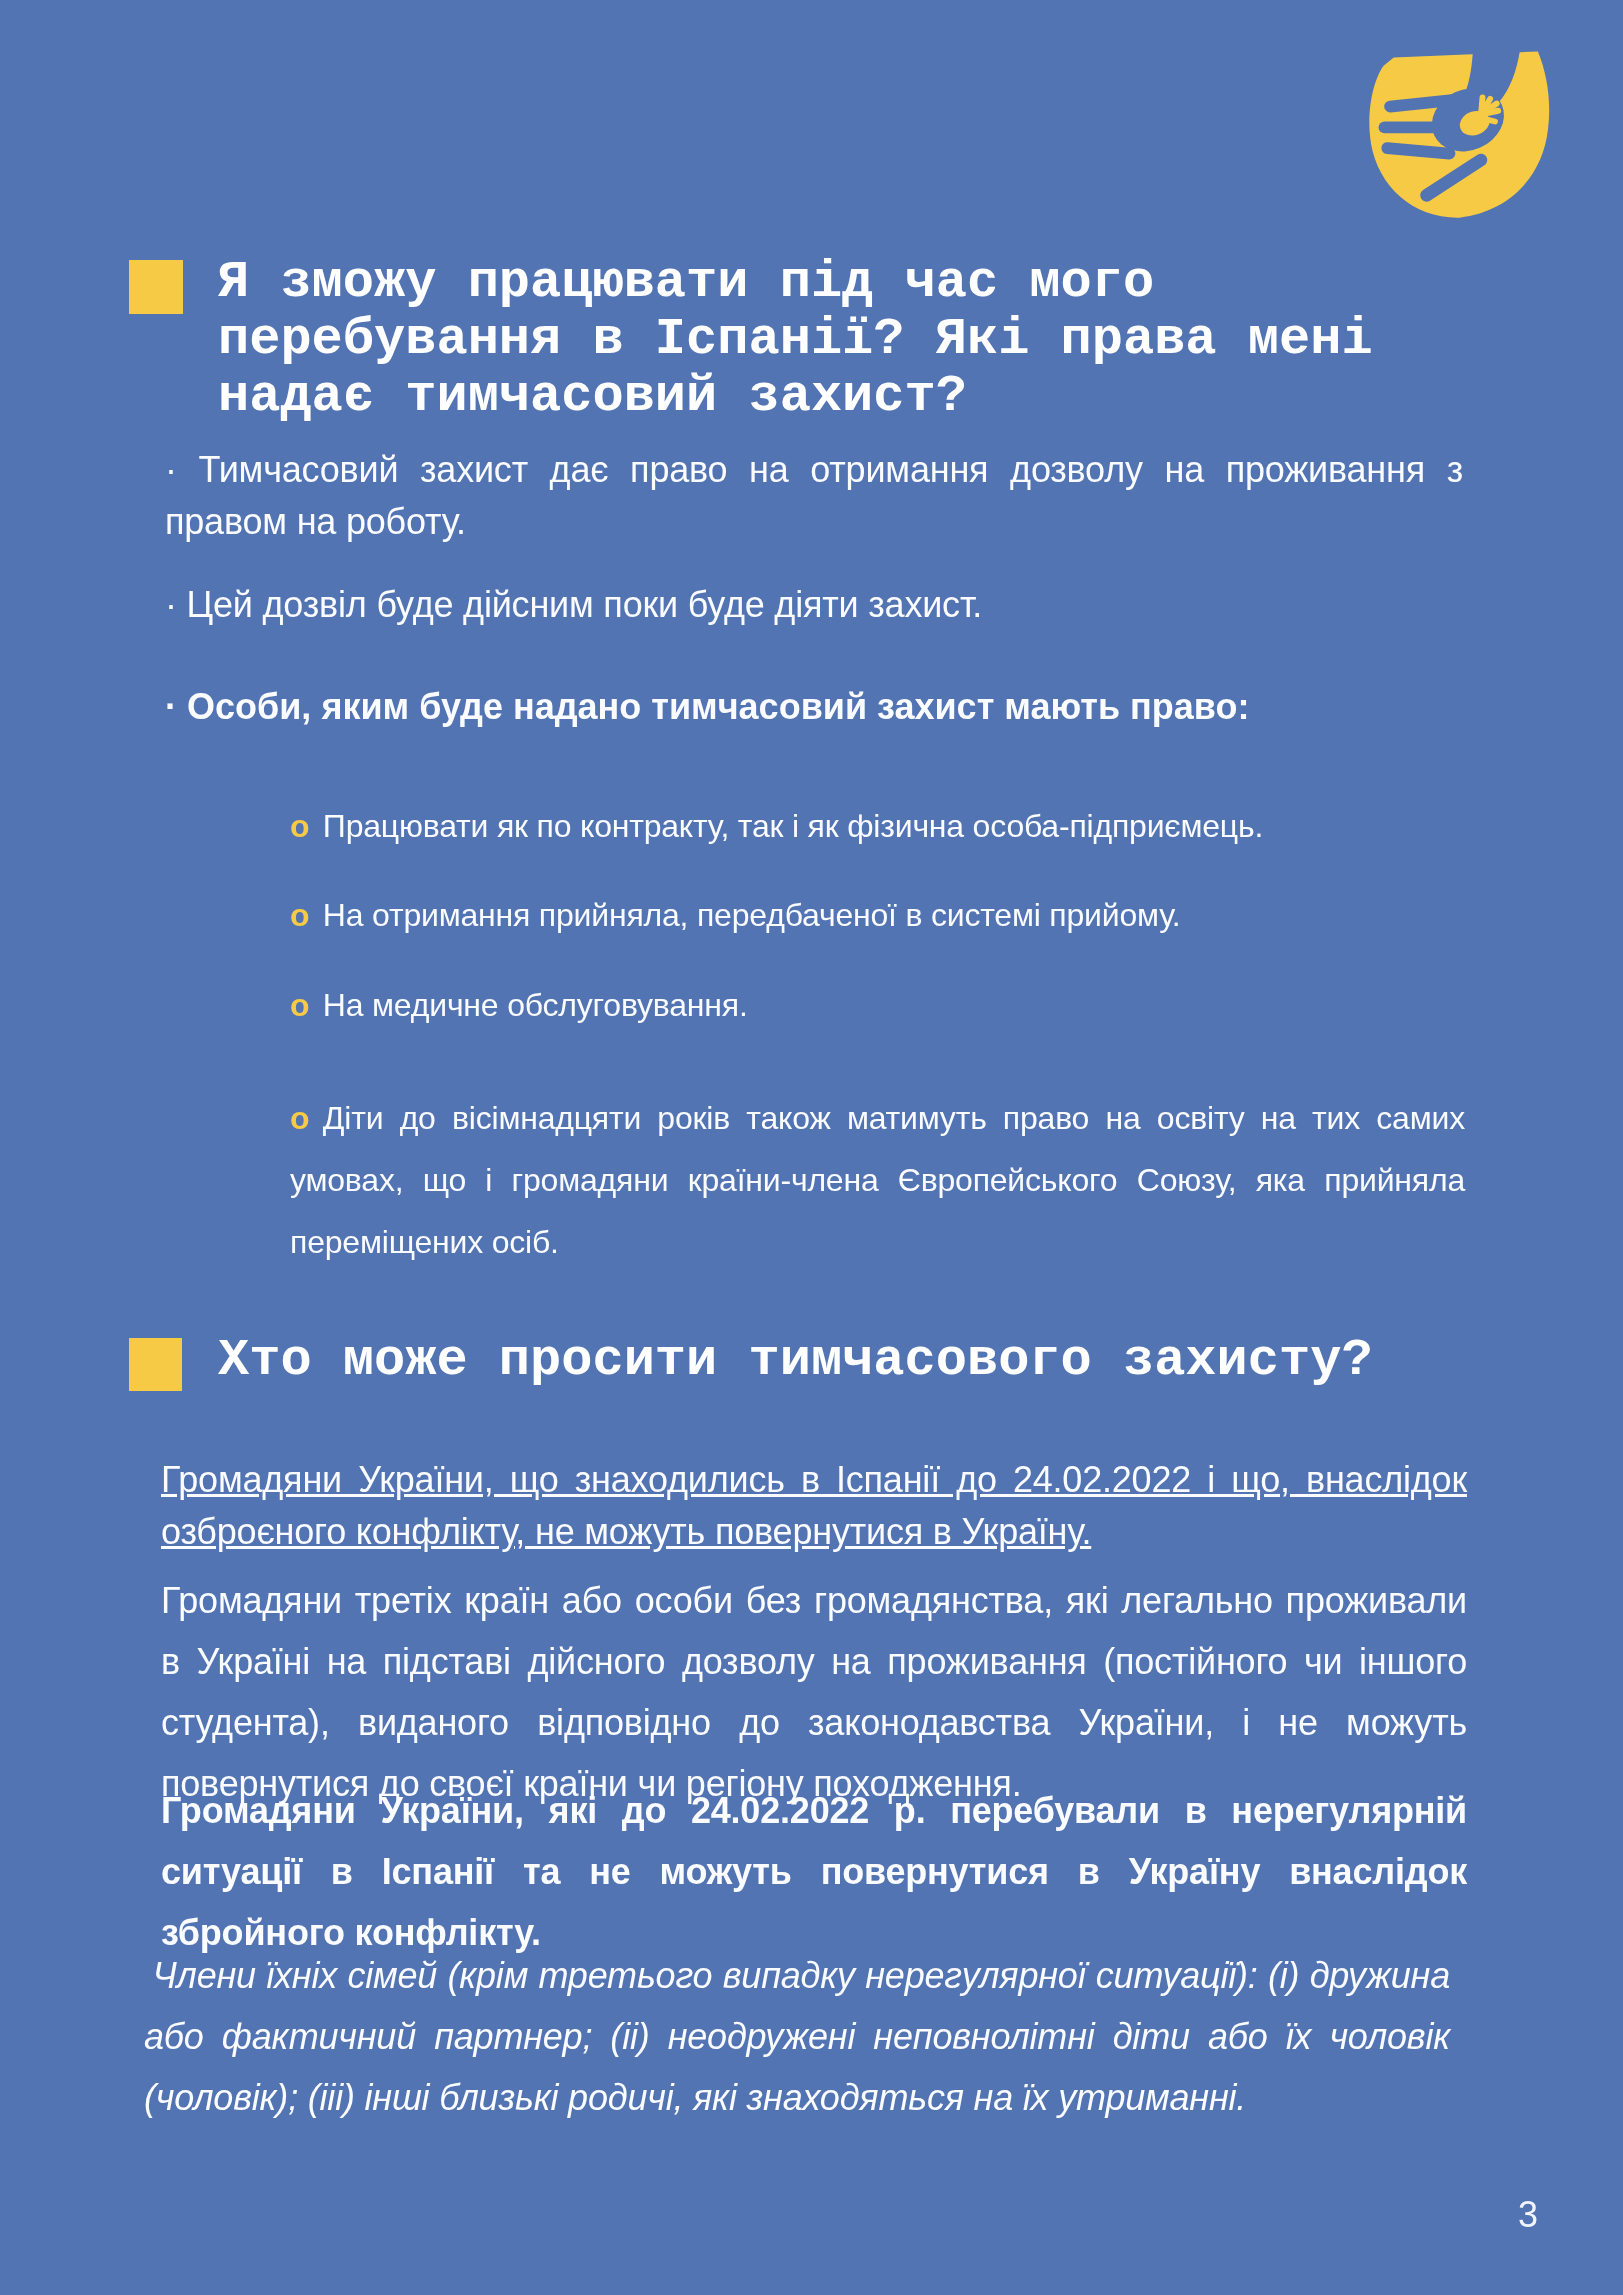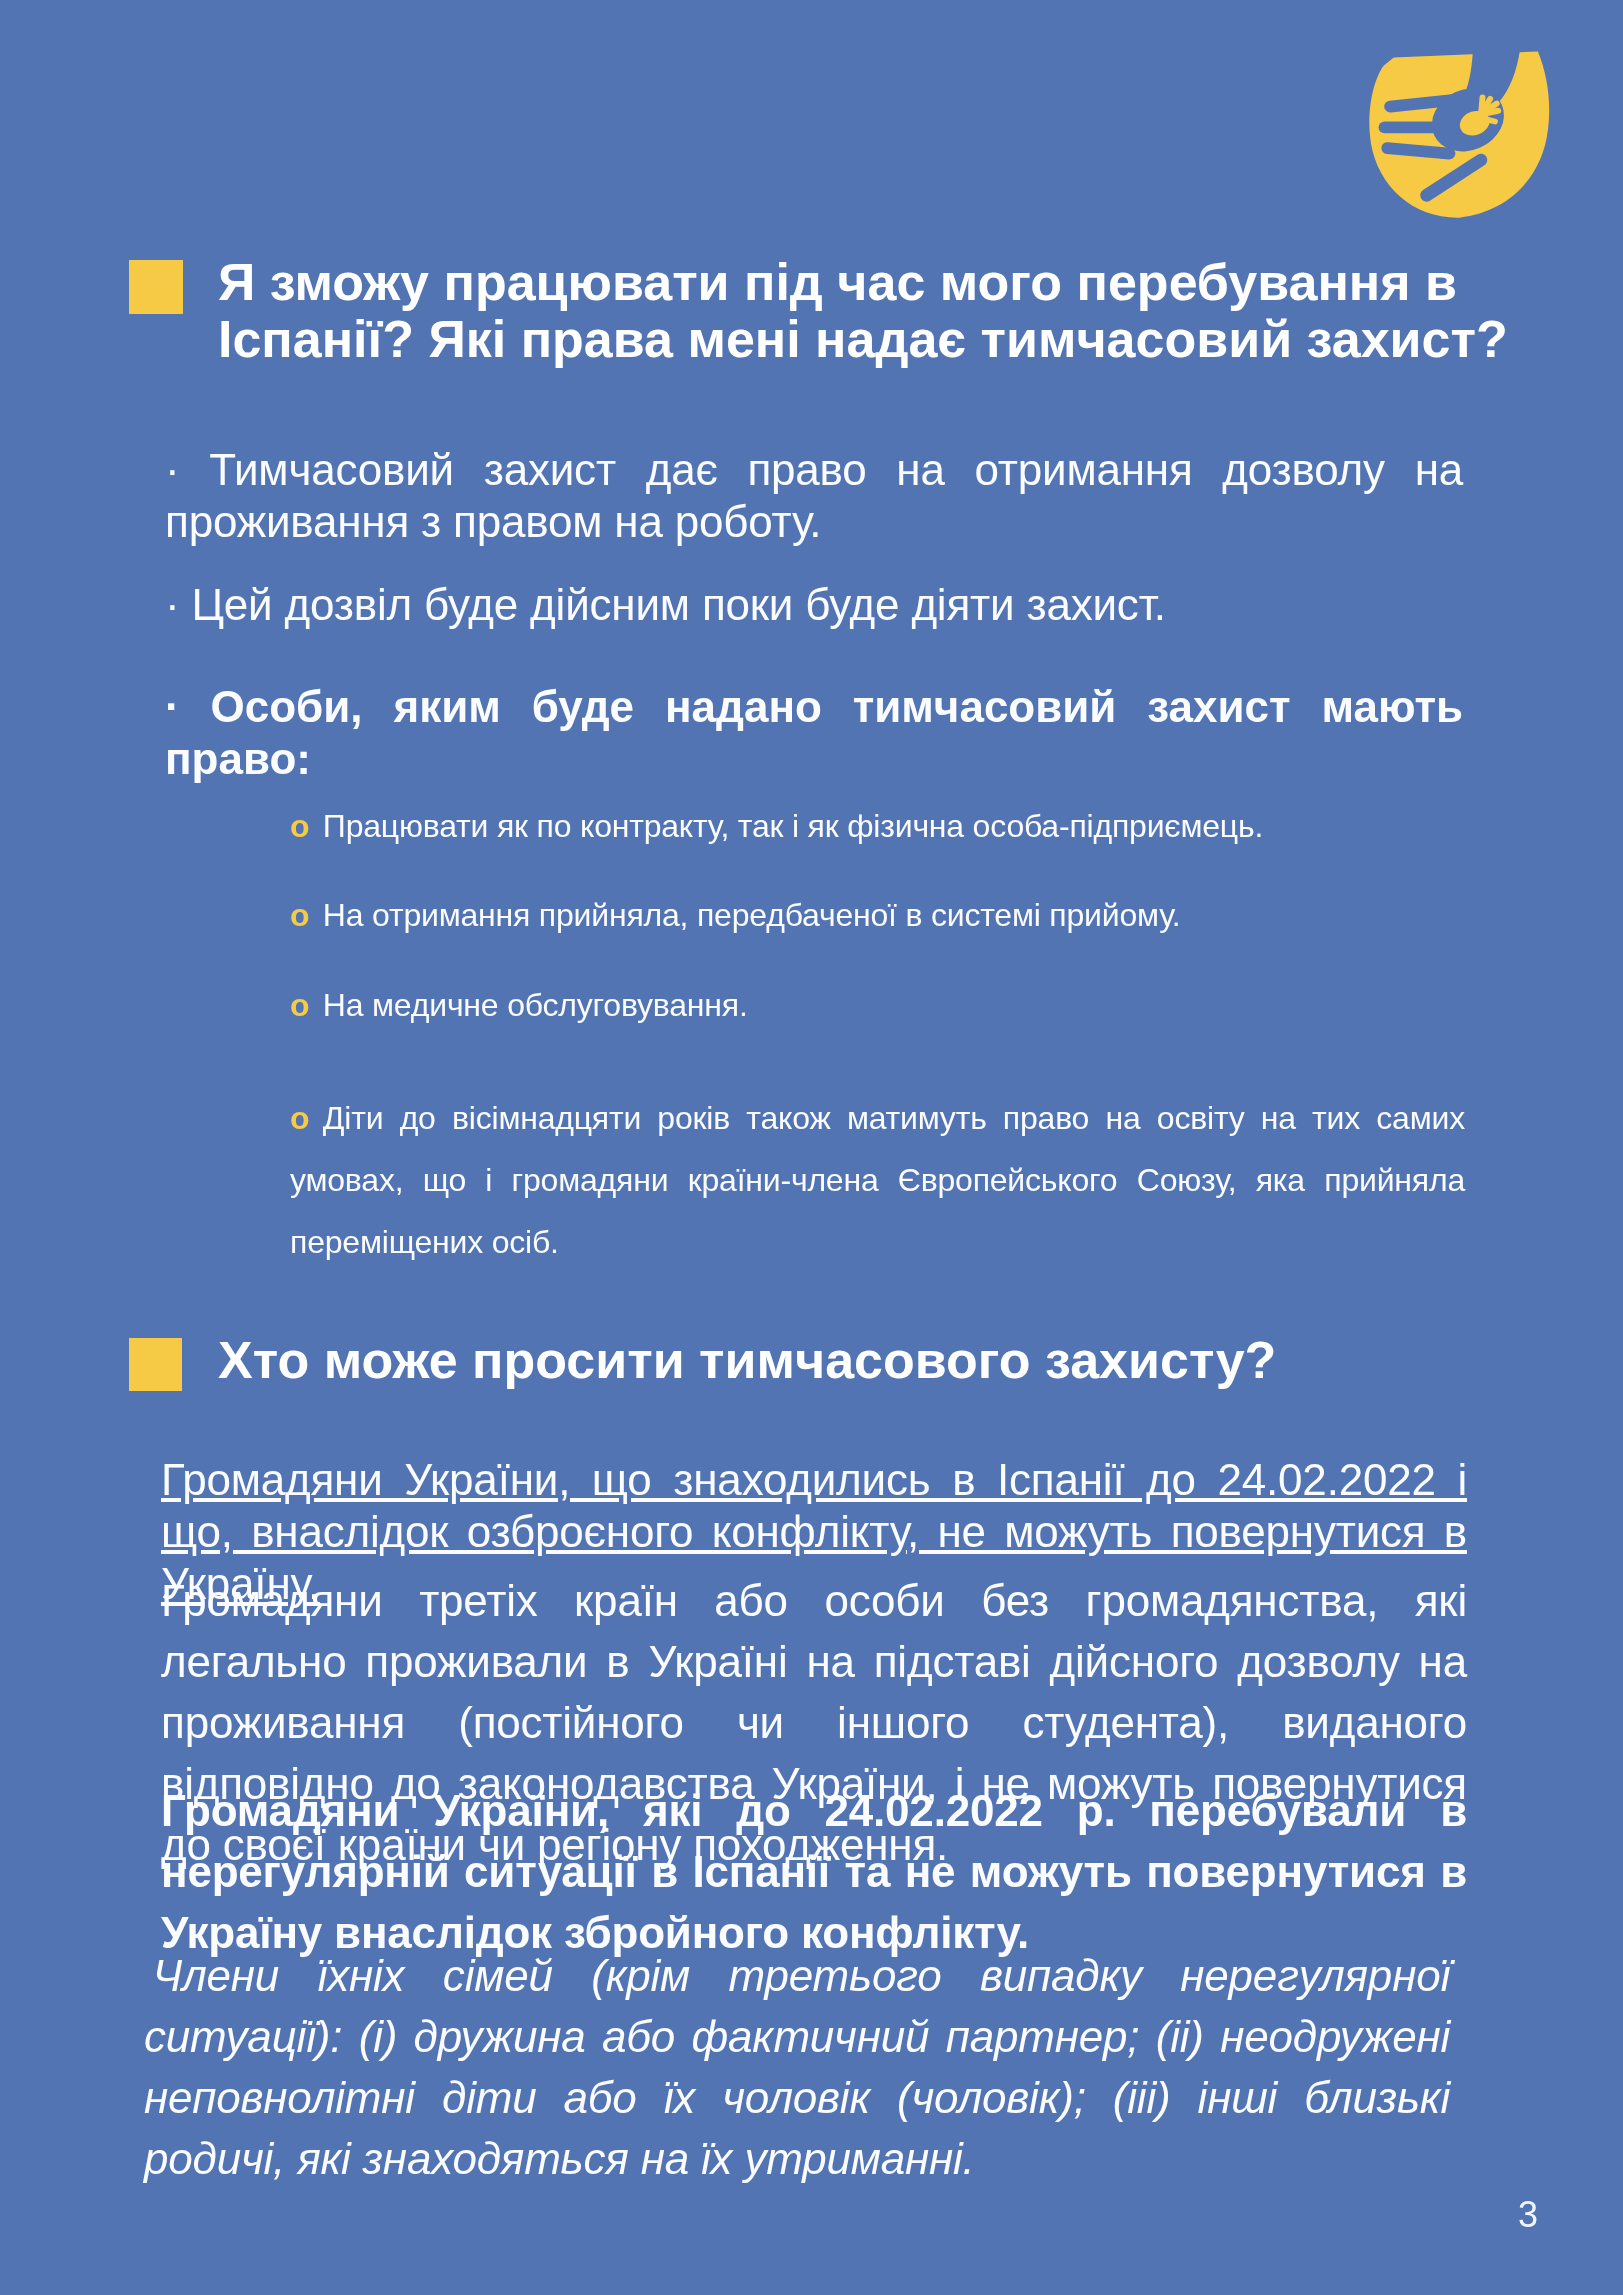--- a/index.html
+++ b/index.html
@@ -11,27 +11,28 @@
     overflow:hidden;
     position:relative;
   }
   .abs{position:absolute;}
   .heading{
     font-size:52px;
     font-weight:bold;
     line-height:57px;
     color:#FFFFFF;
     letter-spacing:0px;
+    font-family:Liberation Mono, monospace;
   }
   .ysquare{
     width:54px;height:54px;
     background:#F7CA45;
   }
   .body-par{
-    font-size:44px;
+    font-size:36px;
     line-height:52px;
     letter-spacing:-0.2px;
     text-align:justify;
     color:#FBFCFF;
   }
   .bold-par{font-weight:bold;letter-spacing:0px;}
   .sub-bullet{
     font-size:32px;
     line-height:62px;
     letter-spacing:-0.2px;

